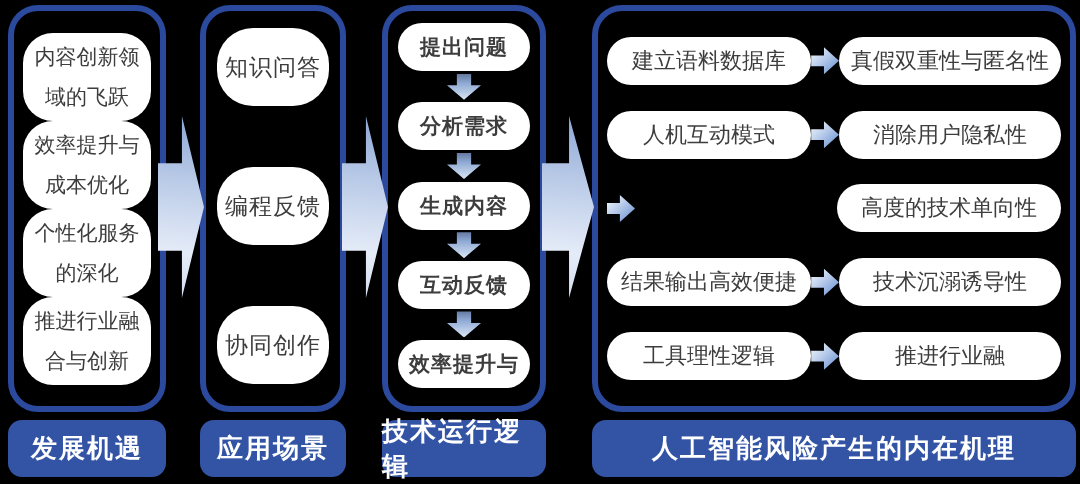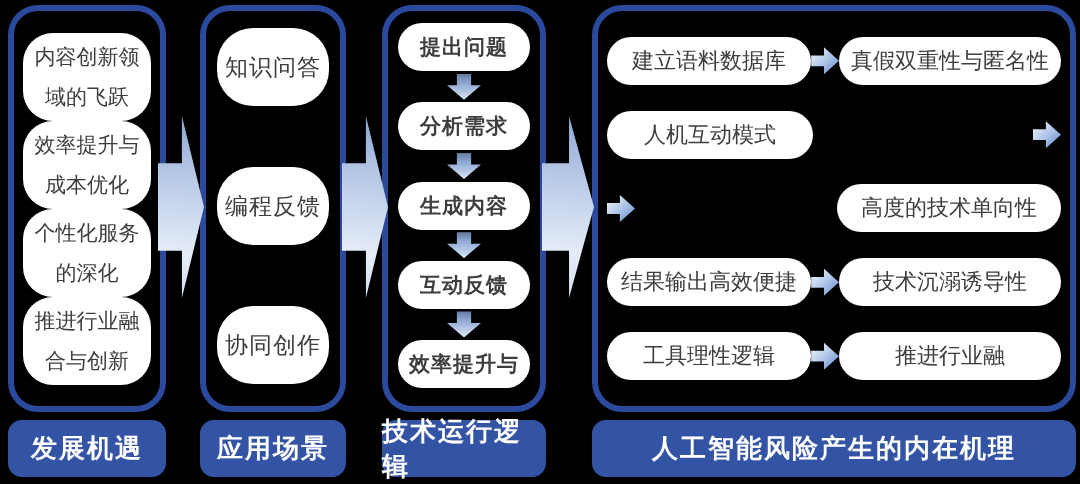--- a/index.html
+++ b/index.html
@@ -123,20 +123,21 @@
   <div class="col" style="left:592px;width:484px;">
     <div class="panel c4">
       <div class="row">
         <div class="pill src">建立语料数据库</div>
         <div class="right-arrow"></div>
         <div class="pill dst">真假双重性与匿名性</div>
       </div>
       <div class="row">
         <div class="pill src">人机互动模式</div>
         <div class="right-arrow"></div>
+        <div class="pill dst">消除用户隐私性</div>
       </div>
       <div class="row">
         <div class="right-arrow"></div>
         <div class="pill dst">高度的技术单向性</div>
       </div>
       <div class="row">
         <div class="pill src">结果输出高效便捷</div>
         <div class="right-arrow"></div>
         <div class="pill dst">技术沉溺诱导性</div>
       </div>

